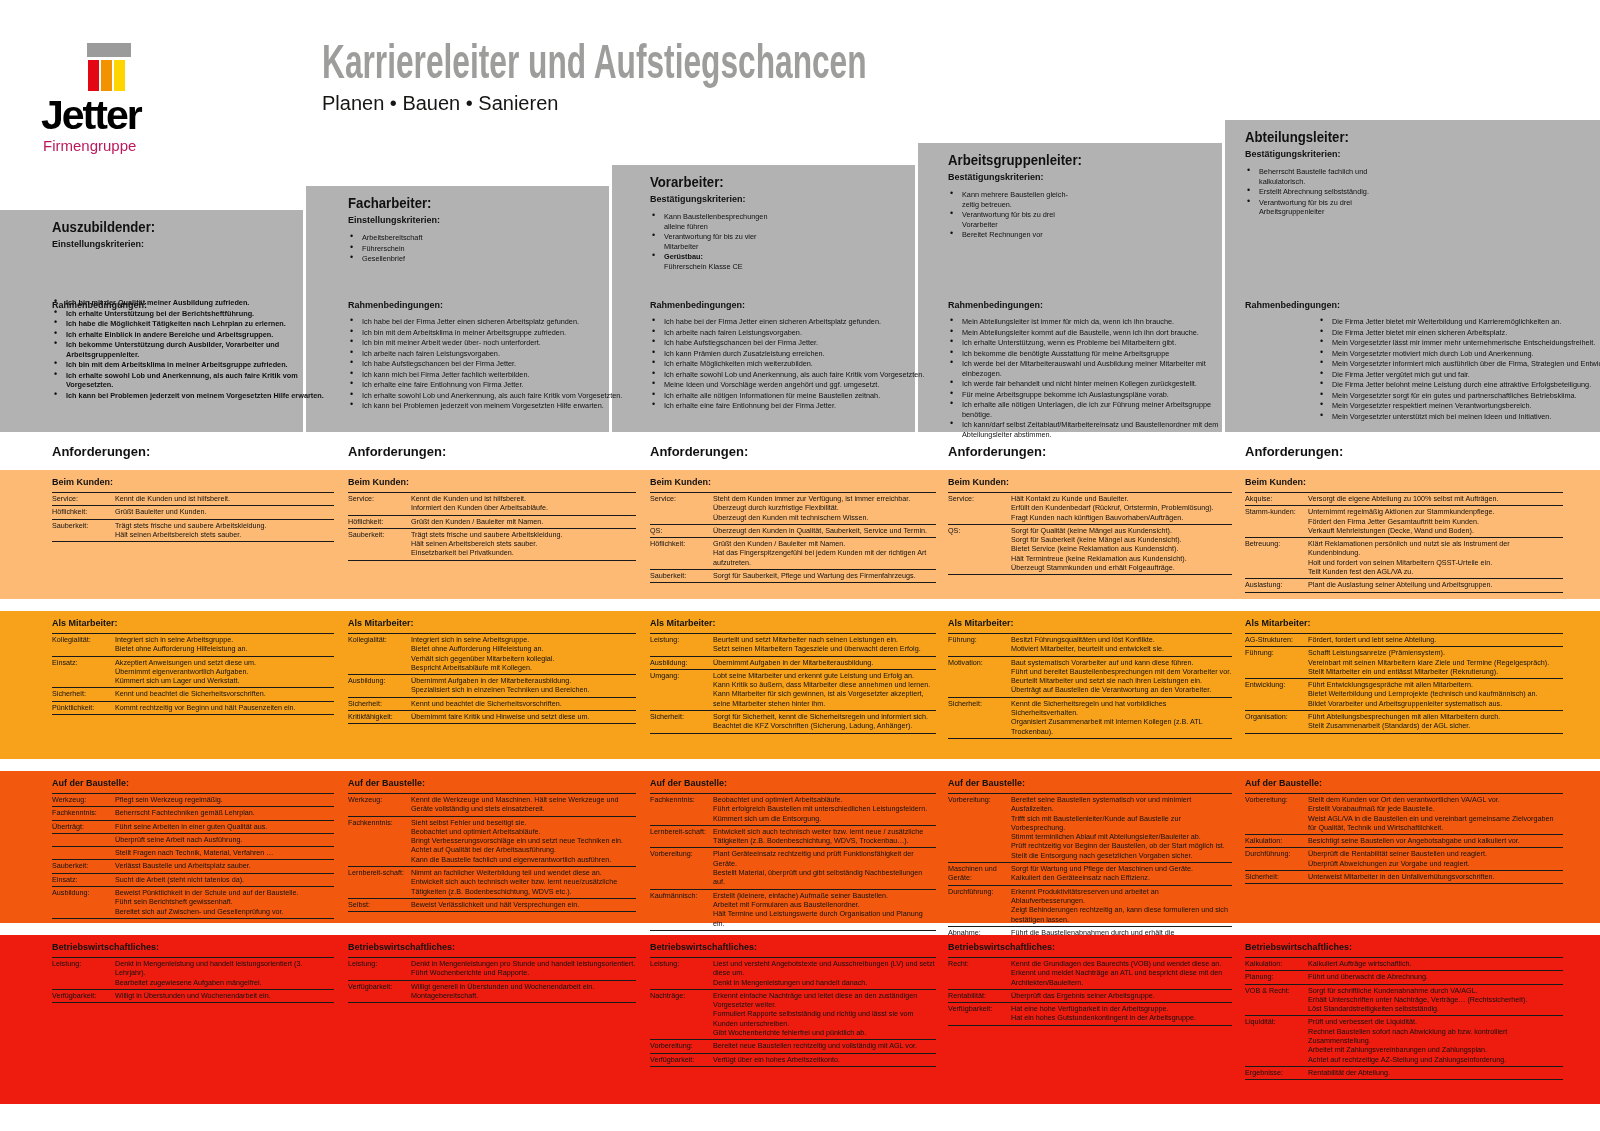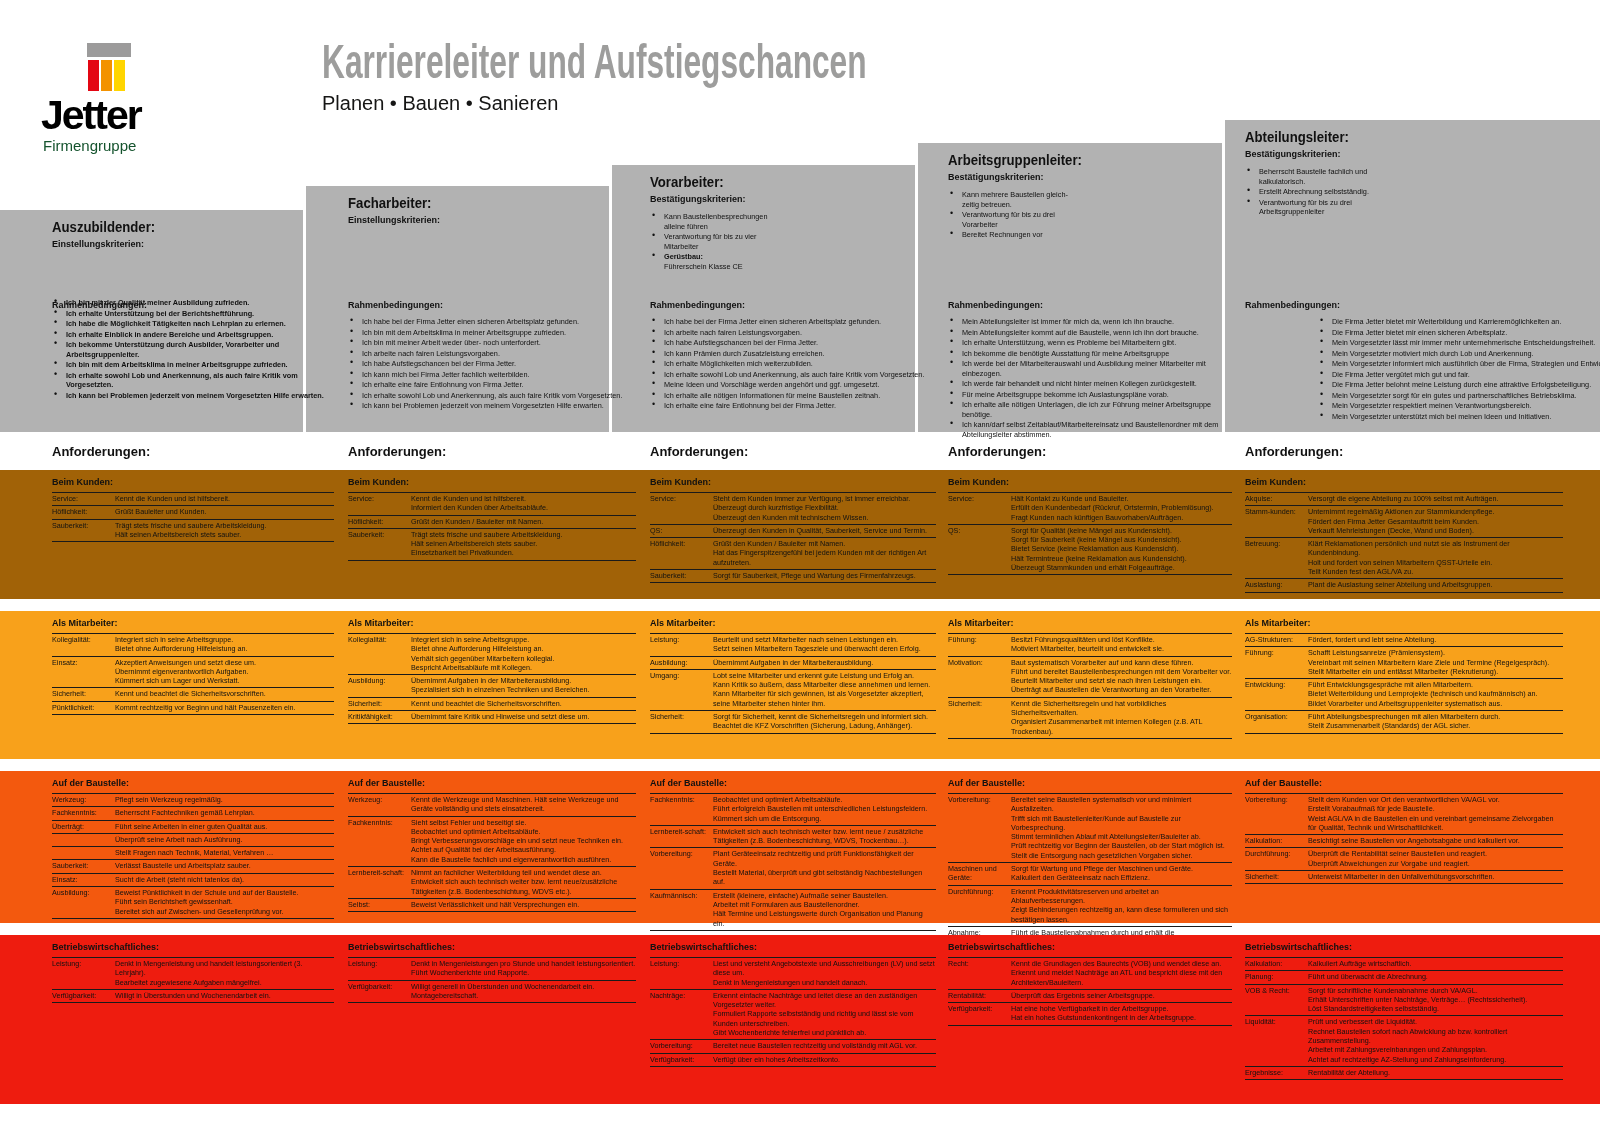--- a/index.html
+++ b/index.html
@@ -1,20 +1,20 @@
 <!DOCTYPE html>
 <html><head>
 <meta charset="utf-8">
 <style>
   html,body{margin:0;padding:0;background:#fff;}
   .page{position:relative;width:1600px;height:1131px;background:#ffffff;overflow:hidden;
         font-family:"Liberation Sans","DejaVu Sans",sans-serif;color:#111;}
   .lbar{position:absolute;}
   .brand{position:absolute;left:41px;top:92px;font-size:41px;font-weight:bold;letter-spacing:-2px;color:#000;}
-  .brand-sub{position:absolute;left:43px;top:137px;font-size:15px;color:#14532d;}
+  .brand-sub{position:absolute;left:43px;top:137px;font-size:15px;color:#be185d;}
   .main-title{position:absolute;left:322px;top:34px;margin:0;font-size:48px;font-weight:bold;
               transform:scaleX(.66);transform-origin:0 0;white-space:nowrap;}
   .subtitle{position:absolute;left:322px;top:92px;font-size:20px;color:#161615;white-space:nowrap;}
   .gray-block{position:absolute;}
   .col-title{position:absolute;font-size:15.5px;font-weight:bold;white-space:nowrap;
              transform:scaleX(.85);transform-origin:0 0;}
   .sec-head{position:absolute;font-size:9px;font-weight:bold;white-space:nowrap;}
   .anf-head{position:absolute;font-size:13px;font-weight:bold;white-space:nowrap;}
   .blist{position:absolute;}
   .bi{position:relative;padding-left:14px;font-size:7.3px;line-height:9.5px;margin-bottom:1px;}
@@ -56,20 +56,31 @@
       <div class="bi">Ich habe die Möglichkeit Tätigkeiten nach Lehrplan zu erlernen.</div>
       <div class="bi">Ich erhalte Einblick in andere Bereiche und Arbeitsgruppen.</div>
       <div class="bi">Ich bekomme Unterstützung durch Ausbilder, Vorarbeiter und Arbeitsgruppenleiter.</div>
       <div class="bi">Ich bin mit dem Arbeitsklima in meiner Arbeitsgruppe zufrieden.</div>
       <div class="bi">Ich erhalte sowohl Lob und Anerkennung, als auch faire Kritik vom Vorgesetzten.</div>
       <div class="bi">Ich kann bei Problemen jederzeit von meinem Vorgesetzten Hilfe erwarten.</div>
     </div>
     <div class="anf-head" style="left: 52px; top: 444px;">Anforderungen:</div>
     <div class="col-title" style="left: 348px; top: 194px;">Facharbeiter:</div>
     <div class="sec-head" style="left: 348px; top: 215px;">Einstellungskriterien:</div>
+    <div class="blist" style="left: 348px; top: 233px; width: 288px;">
+      <div class="bi">
+        <div>Arbeitsbereitschaft</div>
+      </div>
+      <div class="bi">
+        <div>Führerschein</div>
+      </div>
+      <div class="bi">
+        <div>Gesellenbrief</div>
+      </div>
+    </div>
     <div class="sec-head" style="left: 348px; top: 300px;">Rahmenbedingungen:</div>
     <div class="blist" style="left: 348px; top: 317px; width: 294px;">
       <div class="bi">Ich habe bei der Firma Jetter einen sicheren Arbeitsplatz gefunden.</div>
       <div class="bi">Ich bin mit dem Arbeitsklima in meiner Arbeitsgruppe zufrieden.</div>
       <div class="bi">Ich bin mit meiner Arbeit weder über- noch unterfordert.</div>
       <div class="bi">Ich arbeite nach fairen Leistungsvorgaben.</div>
       <div class="bi">Ich habe Aufstiegschancen bei der Firma Jetter.</div>
       <div class="bi">Ich kann mich bei Firma Jetter fachlich weiterbilden.</div>
       <div class="bi">Ich erhalte eine faire Entlohnung von Firma Jetter.</div>
       <div class="bi">Ich erhalte sowohl Lob und Anerkennung, als auch faire Kritik vom Vorgesetzten.</div>
@@ -155,21 +166,21 @@
       <div class="bi">Mein Vorgesetzter lässt mir immer mehr unternehmerische Entscheidungsfreiheit.</div>
       <div class="bi">Mein Vorgesetzter motiviert mich durch Lob und Anerkennung.</div>
       <div class="bi">Mein Vorgesetzter informiert mich ausführlich über die Firma, Strategien und Entwicklungen.</div>
       <div class="bi">Die Firma Jetter vergütet mich gut und fair.</div>
       <div class="bi">Die Firma Jetter belohnt meine Leistung durch eine attraktive Erfolgsbeteiligung.</div>
       <div class="bi">Mein Vorgesetzter sorgt für ein gutes und partnerschaftliches Betriebsklima.</div>
       <div class="bi">Mein Vorgesetzter respektiert meinen Verantwortungsbereich.</div>
       <div class="bi">Mein Vorgesetzter unterstützt mich bei meinen Ideen und Initiativen.</div>
     </div>
     <div class="anf-head" style="left: 1245px; top: 444px;">Anforderungen:</div>
-    <div class="band" style="top: 470px; height: 129px; background: #a16207; text-decoration: underline;">
+    <div class="band" style="top: 470px; height: 129px; background: #fdba74; text-decoration: underline;">
       <div class="band-col" style="left: 52px; width: 282px;">
         <div class="band-head">Beim Kunden:</div>
         <div class="ttable">
           <div class="trow">
             <div class="tlabel">Service:</div>
             <div class="tbody2">
               <div class="tline">Kennt die Kunden und ist hilfsbereit.</div>
             </div>
           </div>
           <div class="trow">

